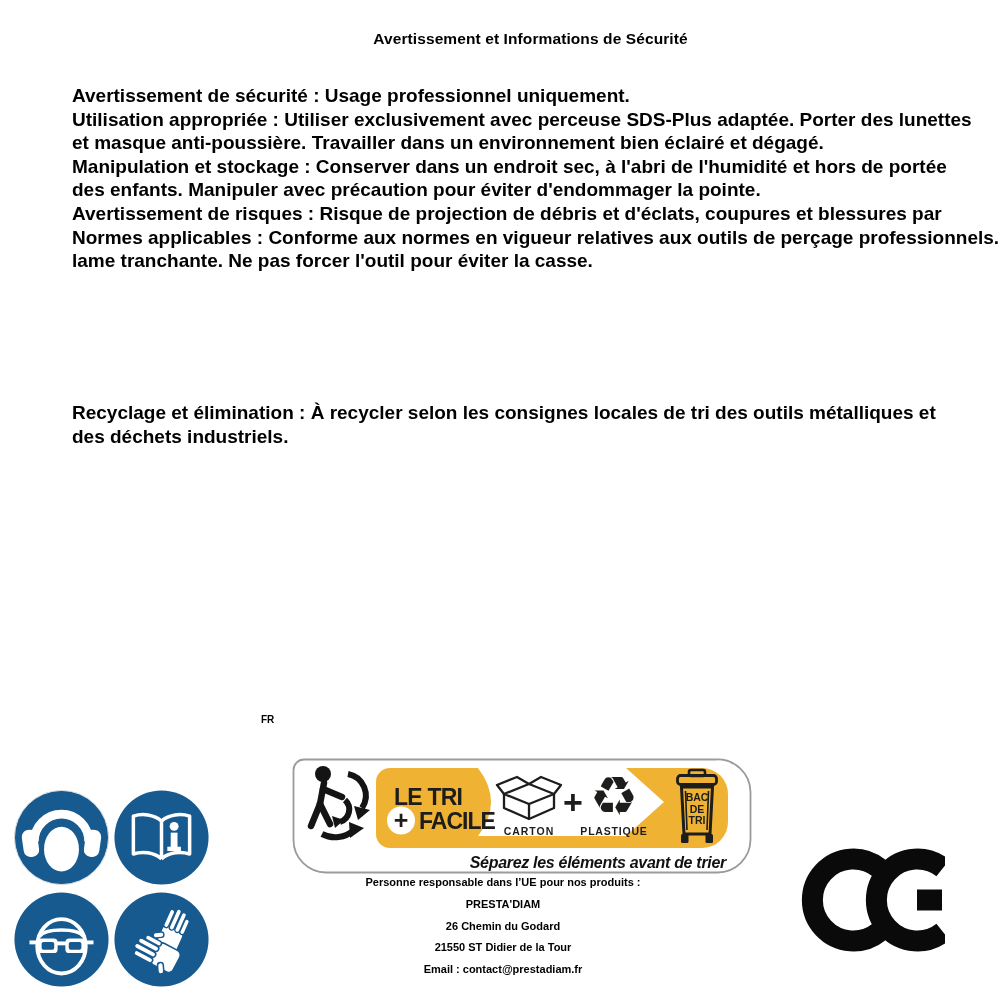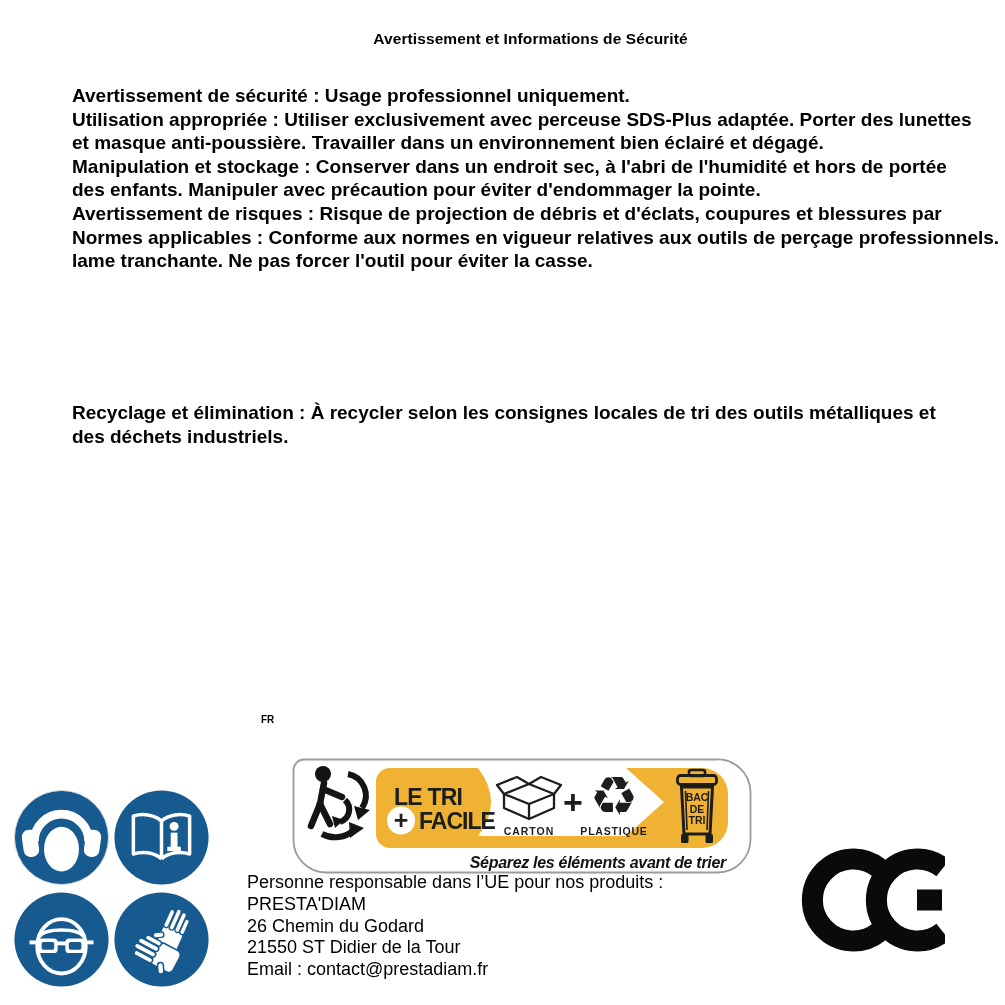--- a/index.html
+++ b/index.html
@@ -16,22 +16,22 @@
   .recycle-text{position:absolute;left:72px;top:401px;width:915px;}
   .tl{font-size:19px;line-height:23.6px;white-space:nowrap;font-weight:bold;}
   .fr-label{position:absolute;left:261px;top:714px;font-size:10px;font-weight:bold;}
   .banner{position:absolute;left:268px;top:758px;margin-left:24px;}
   .pictos{
     position:absolute;left:13px;top:789px;display:grid;
     grid-template-columns:repeat(2,97px);grid-auto-rows:97px;gap:5px 3px;
   }
   .picto{width:97px;height:97px;}
   .address{
-    position:absolute;left:247px;top:872px;width:512px;
-    font-weight:normal;font-size:18px;line-height:21.8px;
+    position:absolute;left:247px;top:872px;width:512px;text-align:center;
+    font-weight:bold;font-size:11px;line-height:21.8px;
   }
   .ce{position:absolute;left:795px;top:845px;}
   svg text{font-family:"Liberation Sans","DejaVu Sans",sans-serif;}
 </style>
 </head>
 <body>
 
 <div class="title">Avertissement et Informations de Sécurité</div>
 
 <div class="body-text">

